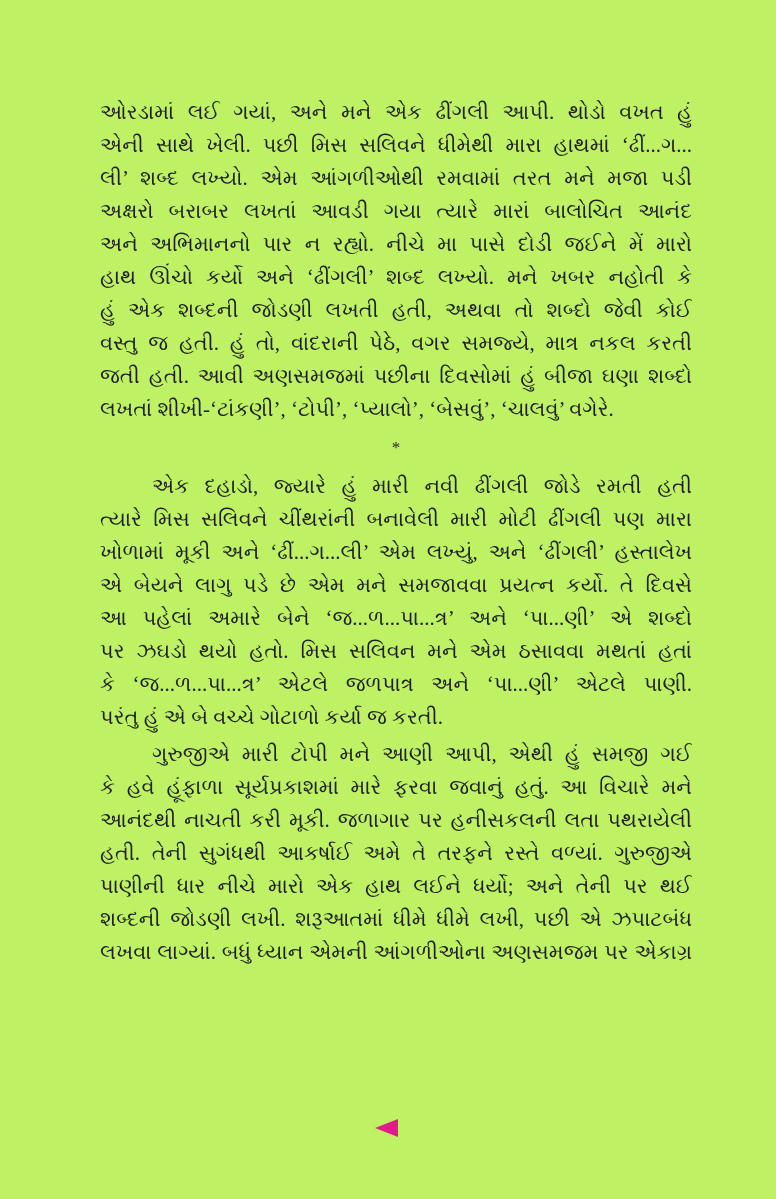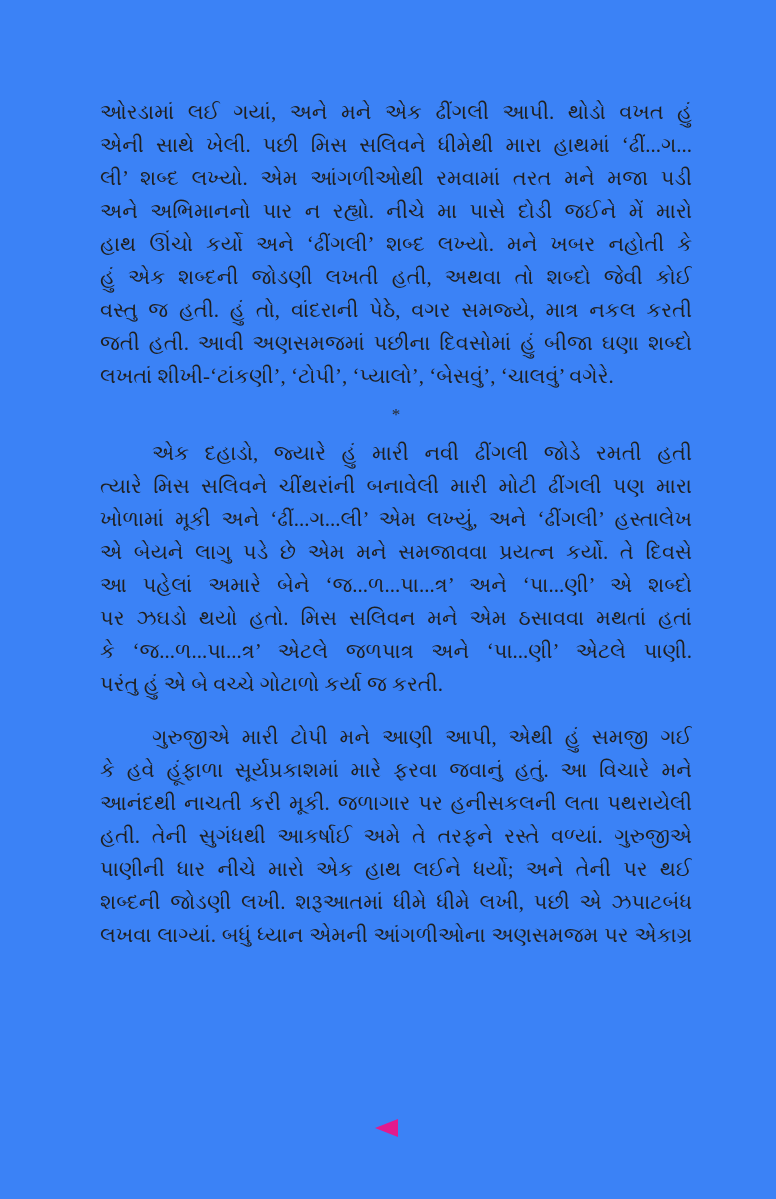--- a/index.html
+++ b/index.html
@@ -1,20 +1,20 @@
 <!DOCTYPE html>
 <html lang="gu"><head>
 <meta charset="utf-8">
 <style>
   html, body { margin: 0; padding: 0; }
   .page {
     position: relative;
     width: 776px;
     height: 1199px;
-    background: #3b82f6;
+    background: #bef264;
     font-family: "Liberation Serif", "DejaVu Serif", serif;
     color: #1f1f1f;
     overflow: hidden;
   }
   .text-block {
     position: absolute;
     left: 100px;
     top: 96px;
     width: 592px;
   }
@@ -35,21 +35,21 @@
   }
   .para.indent .line:first-child { padding-left: 52px; }
   .separator {
     height: 44px;
     display: flex;
     align-items: center;
     justify-content: center;
     font-size: 17px;
     color: #2a2a2a;
   }
-  .para.p3 { margin-top: 20px; }
+  .para.p3 { margin-top: 4px; }
   .footer {
     position: absolute;
     left: 0;
     top: 1074px;
     width: 776px;
     text-align: center;
     font-size: 16px;
     color: #262626;
     letter-spacing: 0.2px;
   }
@@ -68,20 +68,21 @@
 </head>
 <body>
 
 <div class="page">
 
   <div class="text-block">
     <div class="para p1" id="para-0">
         <div class="line">ઓરડામાં લઈ ગયાં, અને મને એક ઢીંગલી આપી. થોડો વખત હું</div>
         <div class="line">એની સાથે ખેલી. પછી મિસ સલિવને ધીમેથી મારા હાથમાં ‘ઢીં...ગ...</div>
         <div class="line">લી’ શબ્દ લખ્યો. એમ આંગળીઓથી રમવામાં તરત મને મજા પડી</div>
+        <div class="line">અક્ષરો બરાબર લખતાં આવડી ગયા ત્યારે મારાં બાલોચિત આનંદ</div>
         <div class="line">અને અભિમાનનો પાર ન રહ્યો. નીચે મા પાસે દોડી જઈને મેં મારો</div>
         <div class="line">હાથ ઊંચો કર્યો અને ‘ઢીંગલી’ શબ્દ લખ્યો. મને ખબર નહોતી કે</div>
         <div class="line">હું એક શબ્દની જોડણી લખતી હતી, અથવા તો શબ્દો જેવી કોઈ</div>
         <div class="line">વસ્તુ જ હતી. હું તો, વાંદરાની પેઠે, વગર સમજ્યે, માત્ર નકલ કરતી</div>
         <div class="line">જતી હતી. આવી અણસમજમાં પછીના દિવસોમાં હું બીજા ઘણા શબ્દો</div>
         <div class="line final">લખતાં શીખી-‘ટાંકણી’, ‘ટોપી’, ‘પ્યાલો’, ‘બેસવું’, ‘ચાલવું’ વગેરે.</div>
       </div>
     <div class="separator">*</div>
     <div class="para indent p2" id="para-1">
         <div class="line">એક દહાડો, જ્યારે હું મારી નવી ઢીંગલી જોડે રમતી હતી</div>

